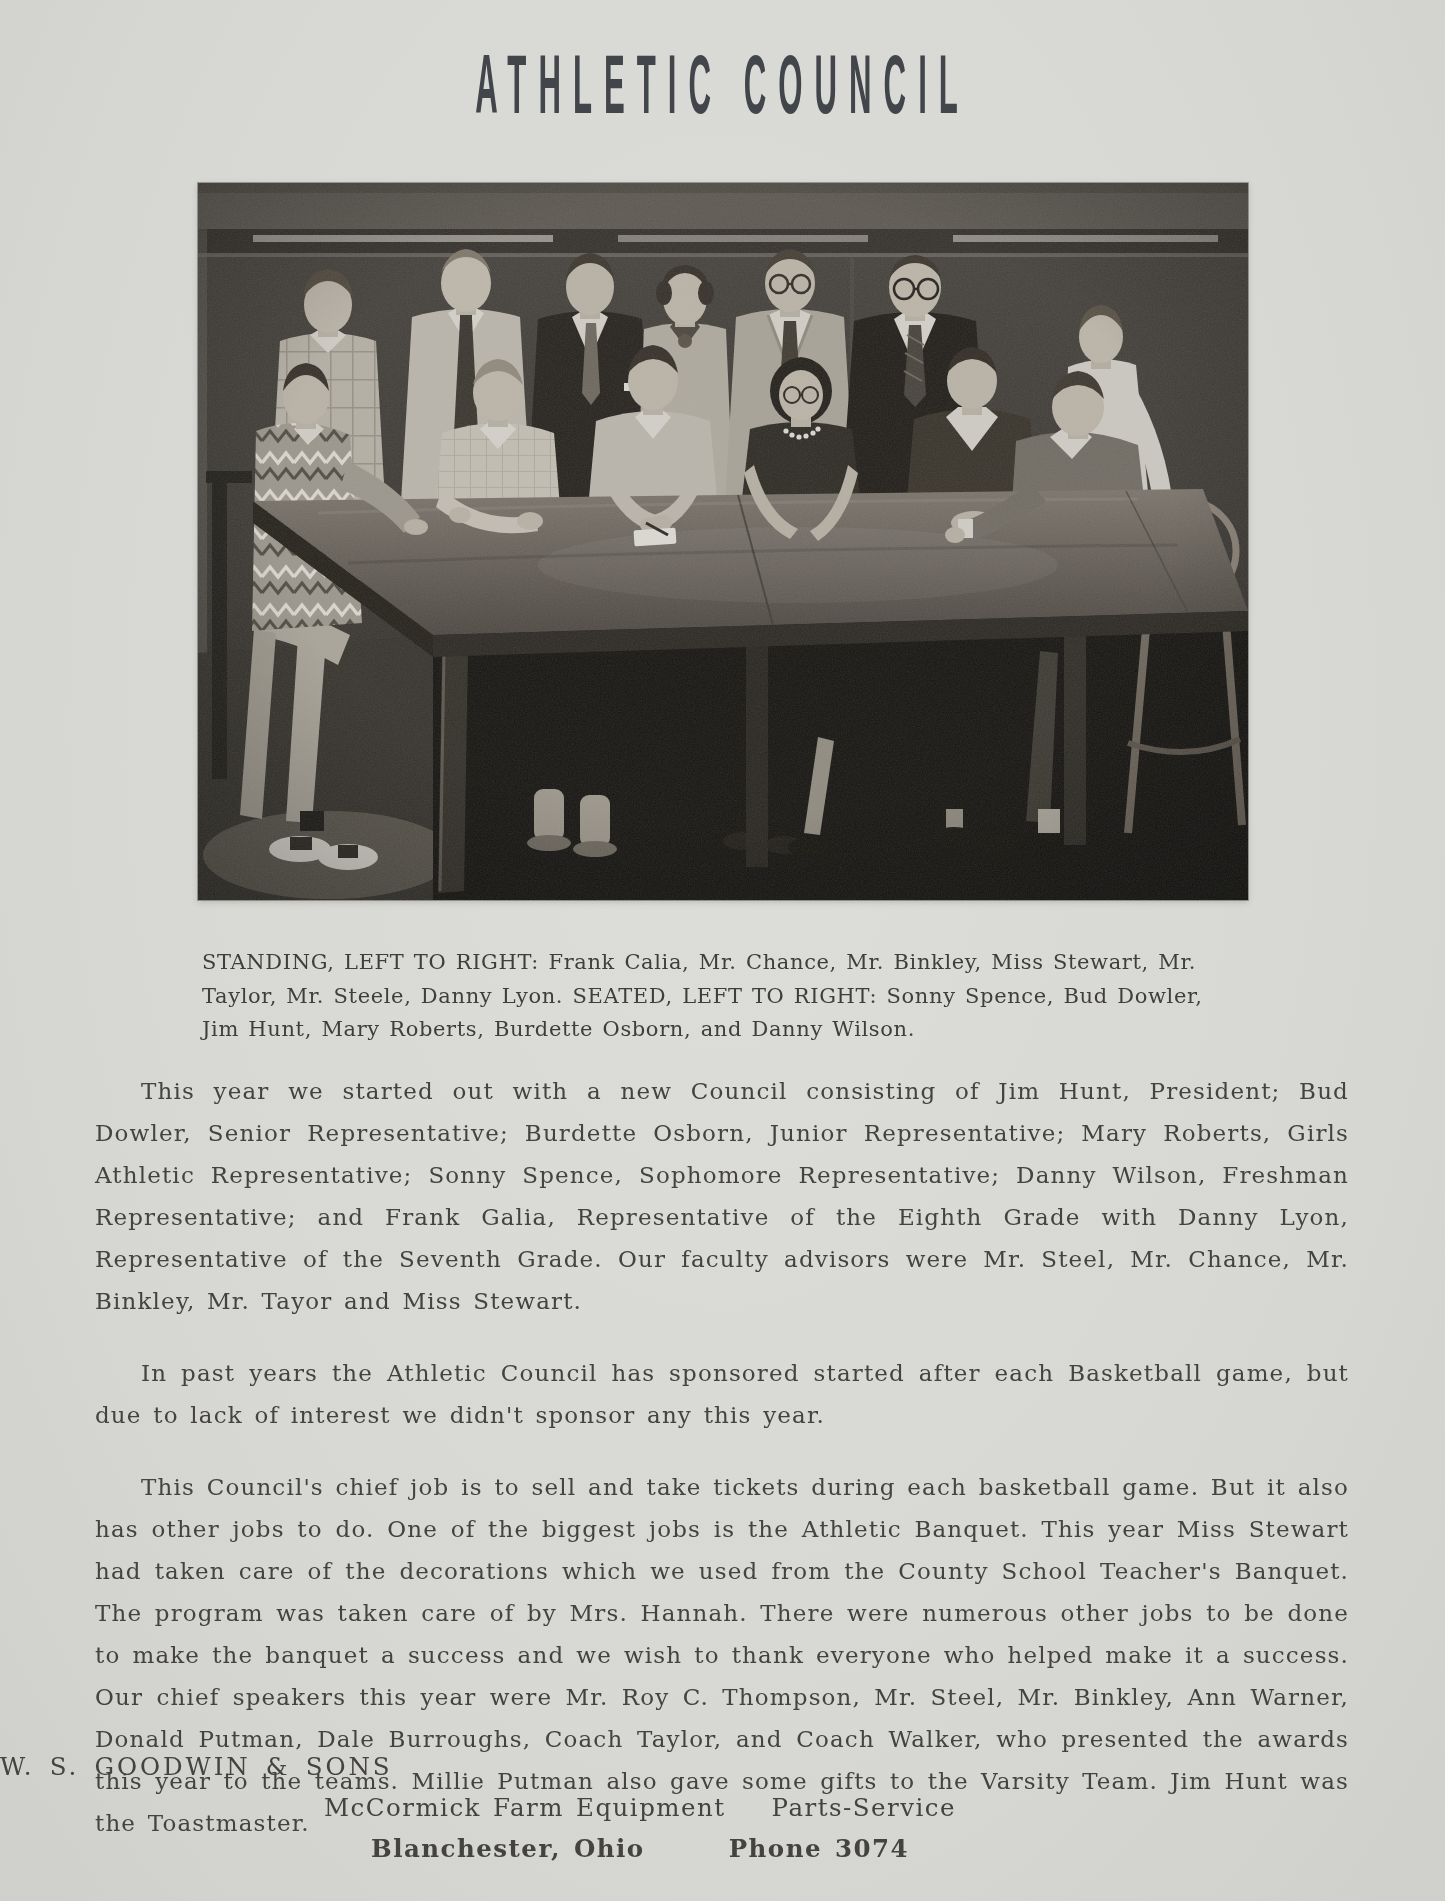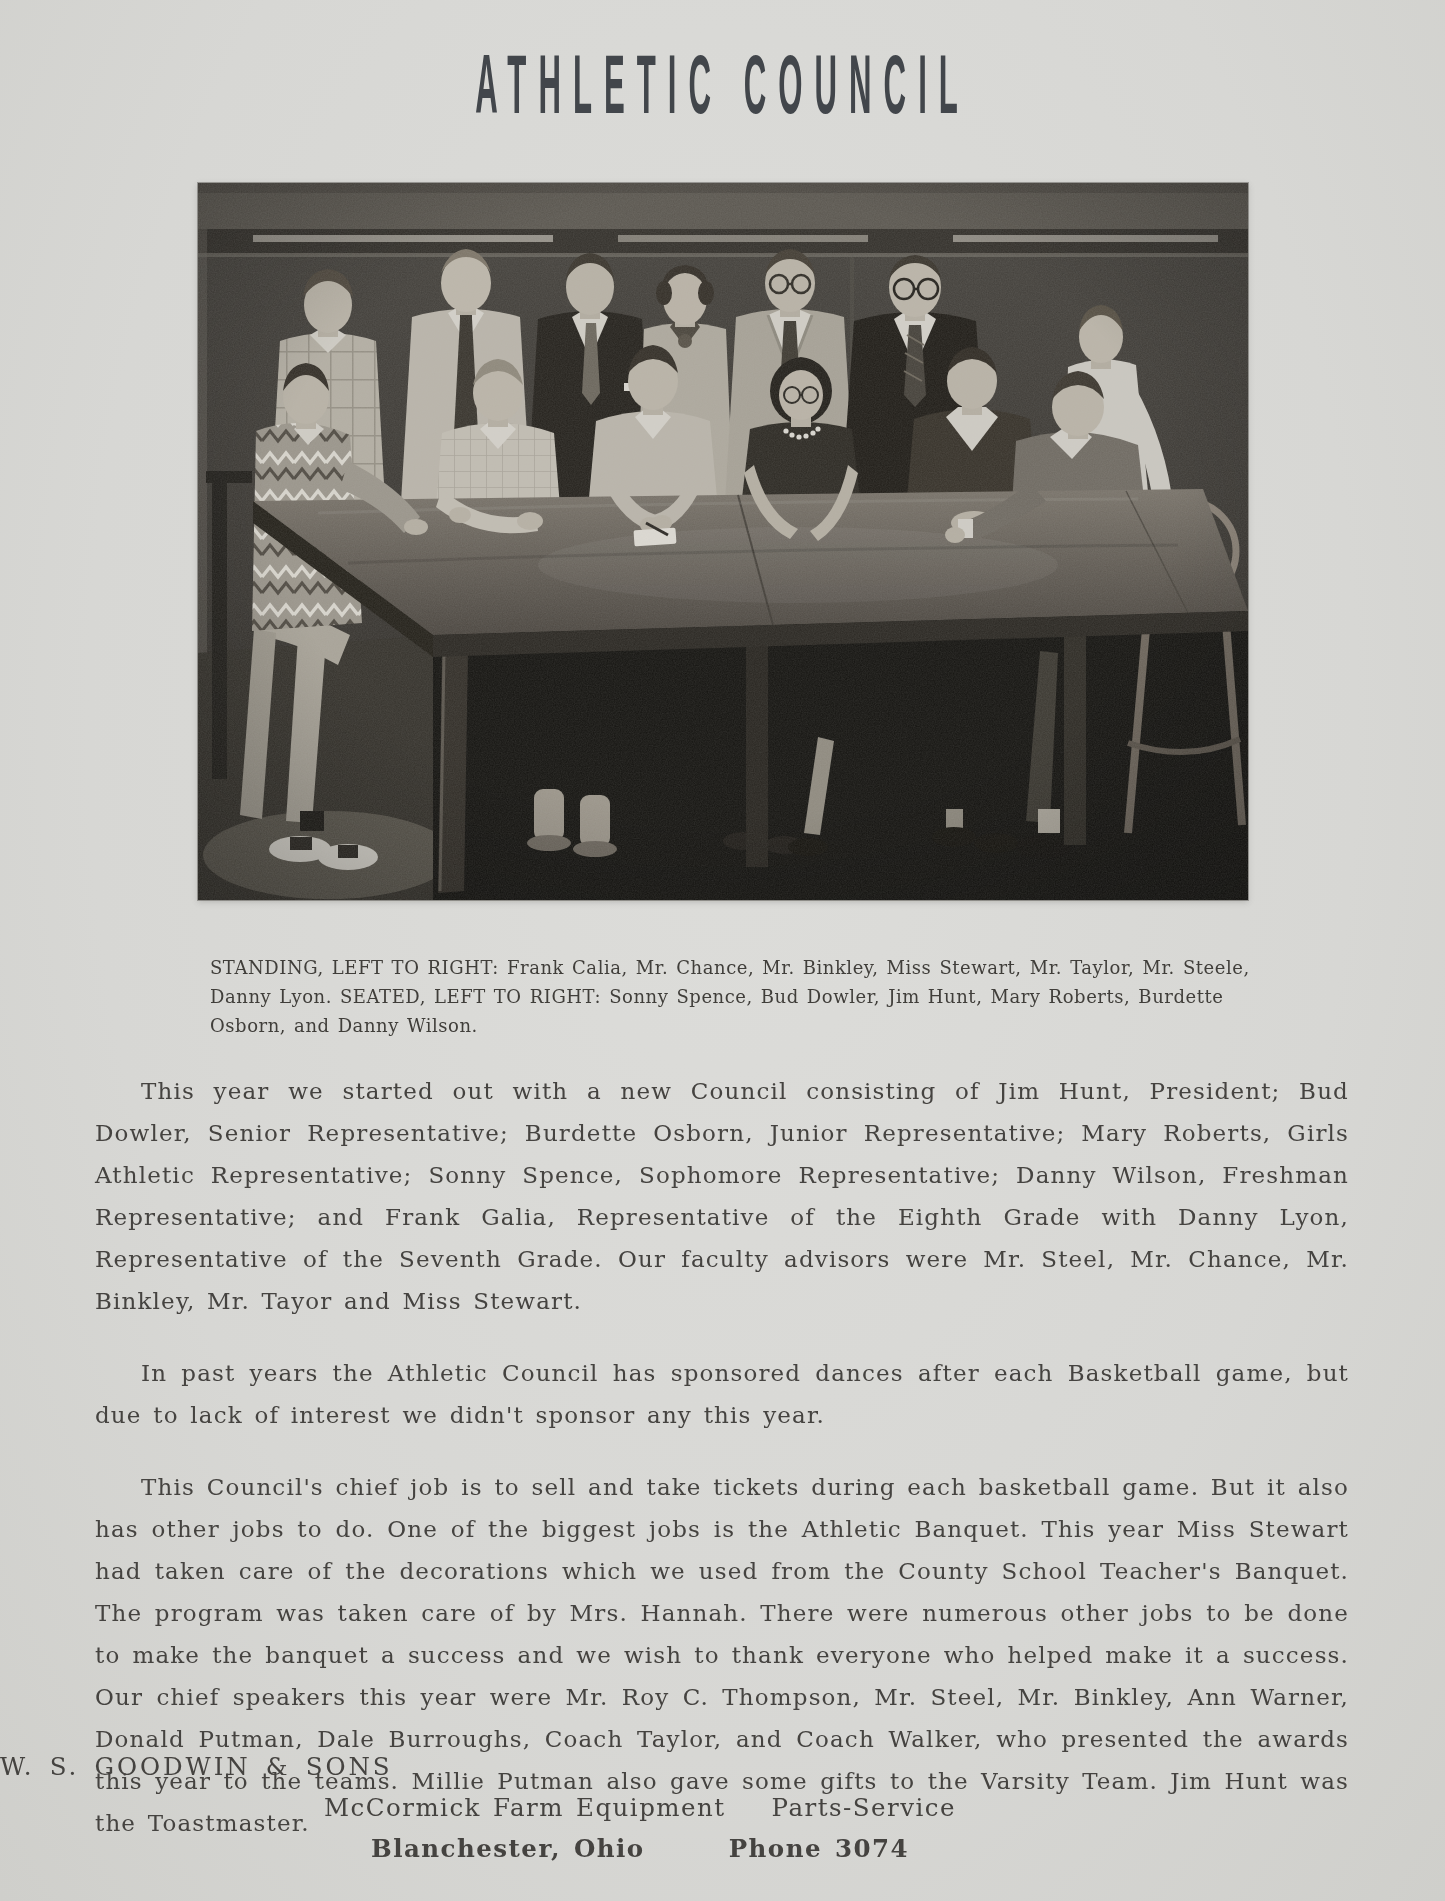--- a/index.html
+++ b/index.html
@@ -20,22 +20,22 @@
     letter-spacing:20px;color:var(--title-ink,#42464b);
     transform:scale(0.60,1.62);transform-origin:50% 50%;
   }
   .photo{
     position:absolute;left:198px;top:183px;width:1050px;height:717px;margin:0;
     box-shadow:0 0 0 1px rgba(62,60,56,.4), 0 2px 6px rgba(80,78,74,.25);
     background:#3a3733;
   }
   .photo svg{display:block;}
   .caption{
-    position:absolute;left:202px;top:946px;width:1042px;margin:8px;
-    font-size:18px;line-height:1.6;letter-spacing:.03em;word-spacing:.1em;
+    position:absolute;left:202px;top:946px;width:1042px;margin:0;
+    font-size:21px;line-height:1.6;letter-spacing:.03em;word-spacing:.1em;
     color:var(--caption-ink,#403e3a);
   }
   .bodytext{
     position:absolute;left:95px;top:1070px;width:1258px;
     font-size:23px;line-height:42px;letter-spacing:.05em;word-spacing:.14em;
     text-align:justify;color:var(--ink,#454340);
   }
   .bodytext p{margin:0 4px 30px 0;text-indent:46px;}
   .ad{
     position:absolute;left:0;top:1752px;width:1280px;
@@ -313,21 +313,21 @@
 
       <rect x="0" y="0" width="1050" height="717" fill="url(#vig)"></rect>
       <rect x="0" y="0" width="1050" height="717" filter="url(#grain)"></rect>
     </svg>
   </figure>
 
   <p class="caption">STANDING, LEFT TO RIGHT: Frank Calia, Mr. Chance, Mr. Binkley, Miss Stewart, Mr. Taylor, Mr. Steele, Danny Lyon. SEATED, LEFT TO RIGHT: Sonny Spence, Bud Dowler, Jim Hunt, Mary Roberts, Burdette Osborn, and Danny Wilson.</p>
 
   <div class="bodytext">
     <p>This year we started out with a new Council consisting of Jim Hunt, President; Bud Dowler, Senior Representative; Burdette Osborn, Junior Representative; Mary Roberts, Girls Athletic Representative; Sonny Spence, Sophomore Representative; Danny Wilson, Freshman Representative; and Frank Galia, Representative of the Eighth Grade with Danny Lyon, Representative of the Seventh Grade. Our faculty advisors were Mr. Steel, Mr. Chance, Mr. Binkley, Mr. Tayor and Miss Stewart.</p>
-    <p>In past years the Athletic Council has sponsored dances after each Basketball game, but due to lack of interest we didn't sponsor any this year.</p>
+    <p>In past years the Athletic Council has sponsored started after each Basketball game, but due to lack of interest we didn't sponsor any this year.</p>
     <p>This Council's chief job is to sell and take tickets during each basketball game. But it also has other jobs to do. One of the biggest jobs is the Athletic Banquet. This year Miss Stewart had taken care of the decorations which we used from the County School Teacher's Banquet. The program was taken care of by Mrs. Hannah. There were numerous other jobs to be done to make the banquet a success and we wish to thank everyone who helped make it a success. Our chief speakers this year were Mr. Roy C. Thompson, Mr. Steel, Mr. Binkley, Ann Warner, Donald Putman, Dale Burroughs, Coach Taylor, and Coach Walker, who presented the awards this year to the teams. Millie Putman also gave some gifts to the Varsity Team. Jim Hunt was the Toastmaster.</p>
   </div>
 
   <div class="ad">
     <div class="ad-name">W. S. GOODWIN &amp; SONS</div>
     <div class="ad-row r1">
       <span>McCormick Farm Equipment</span>
       <span>Parts-Service</span>
     </div>
     <div class="ad-row r2">

